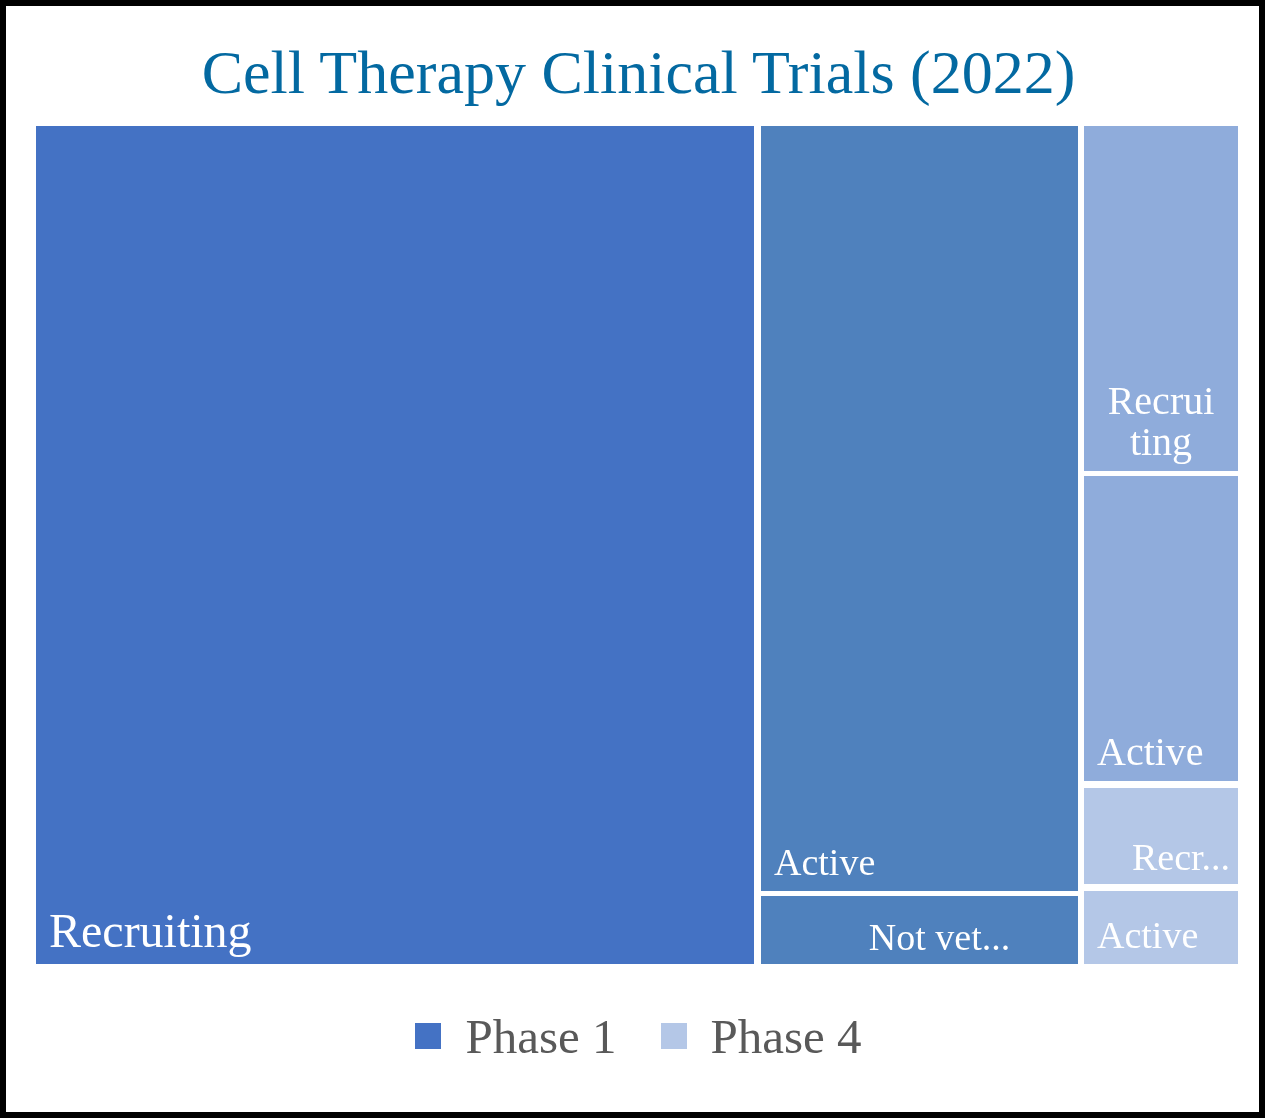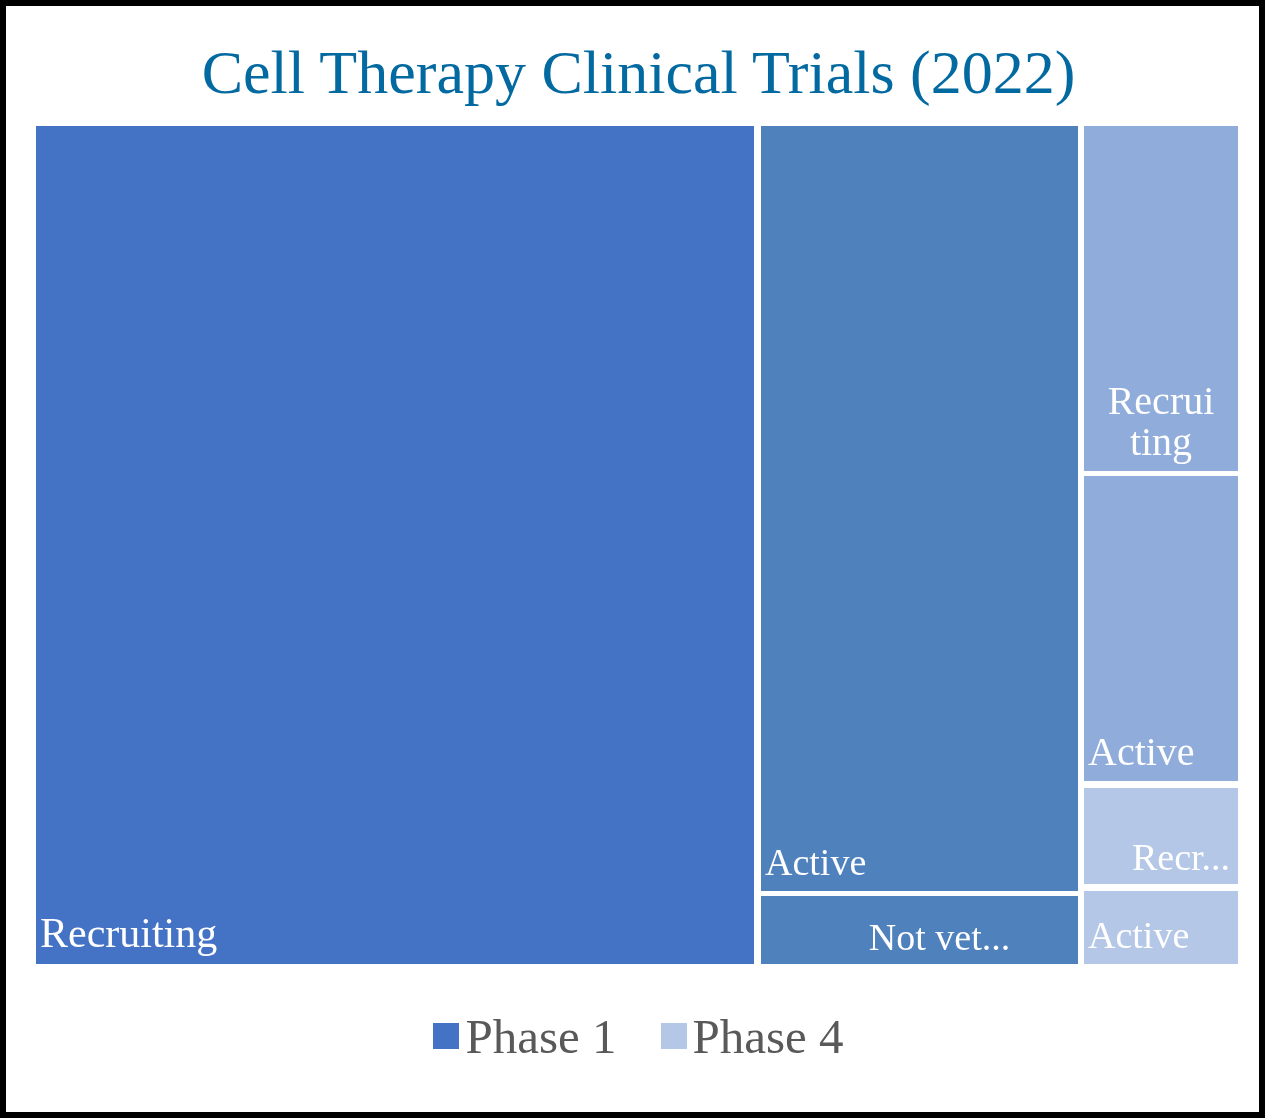--- a/index.html
+++ b/index.html
@@ -49,21 +49,21 @@
   }
   .tile-label {
     position: absolute;
     color: #ffffff;
     font-family: "Liberation Serif", "DejaVu Serif", serif;
     line-height: 1.04;
     white-space: pre-line;
   }
   
   .anchor-bl .tile-label {
-    left: 4px;
+    left: 13px;
     bottom: 8px;
     text-align: right;
   }
   .anchor-c .tile-label {
     left: 0;
     right: 0;
     text-align: center;
     padding-left: 40px;
   }
 
@@ -74,21 +74,21 @@
     width: 1205px;
     height: 80px;
     display: flex;
     align-items: center;
     justify-content: center;
     gap: 44px;
   }
   .legend-item {
     display: flex;
     align-items: center;
-    gap: 6px;
+    gap: 24px;
     text-align: center;
   }
   .legend-swatch {
     width: 26px;
     height: 26px;
     display: block;
   }
   .legend-label {
     font-size: 49px;
     color: #595959;
@@ -99,21 +99,21 @@
 </style>
 </head>
 <body>
 
 <div id="frame">
 
   <div id="chart-title">Cell Therapy Clinical Trials (2022)</div>
 
   <div id="treemap">
       <div class="tile anchor-bl" style="left: 0px; top: 0px; width: 718px; height: 838px; background: rgb(68, 114, 196);">
-        <div class="tile-label" style="font-size: 42px;">Recruiting</div>
+        <div class="tile-label" style="font-size: 48px;">Recruiting</div>
       </div>
       <div class="tile anchor-bl" style="left: 725px; top: 0px; width: 317px; height: 765px; background: rgb(79, 129, 189);">
         <div class="tile-label" style="font-size: 38px;">Active</div>
       </div>
       <div class="tile anchor-c" style="left: 725px; top: 770px; width: 317px; height: 68px; background: rgb(79, 129, 189);">
         <div class="tile-label" style="font-size: 38px; left: 0px; right: 0px; text-align: center; bottom: 6px;">Not vet...</div>
       </div>
       <div class="tile anchor-bl" style="left: 1048px; top: 0px; width: 154px; height: 345px; background: rgb(143, 172, 219);">
         <div class="tile-label" style="font-size: 40px; left: 0px; right: 0px; text-align: center; bottom: 8px;">Recrui
 ting</div>

